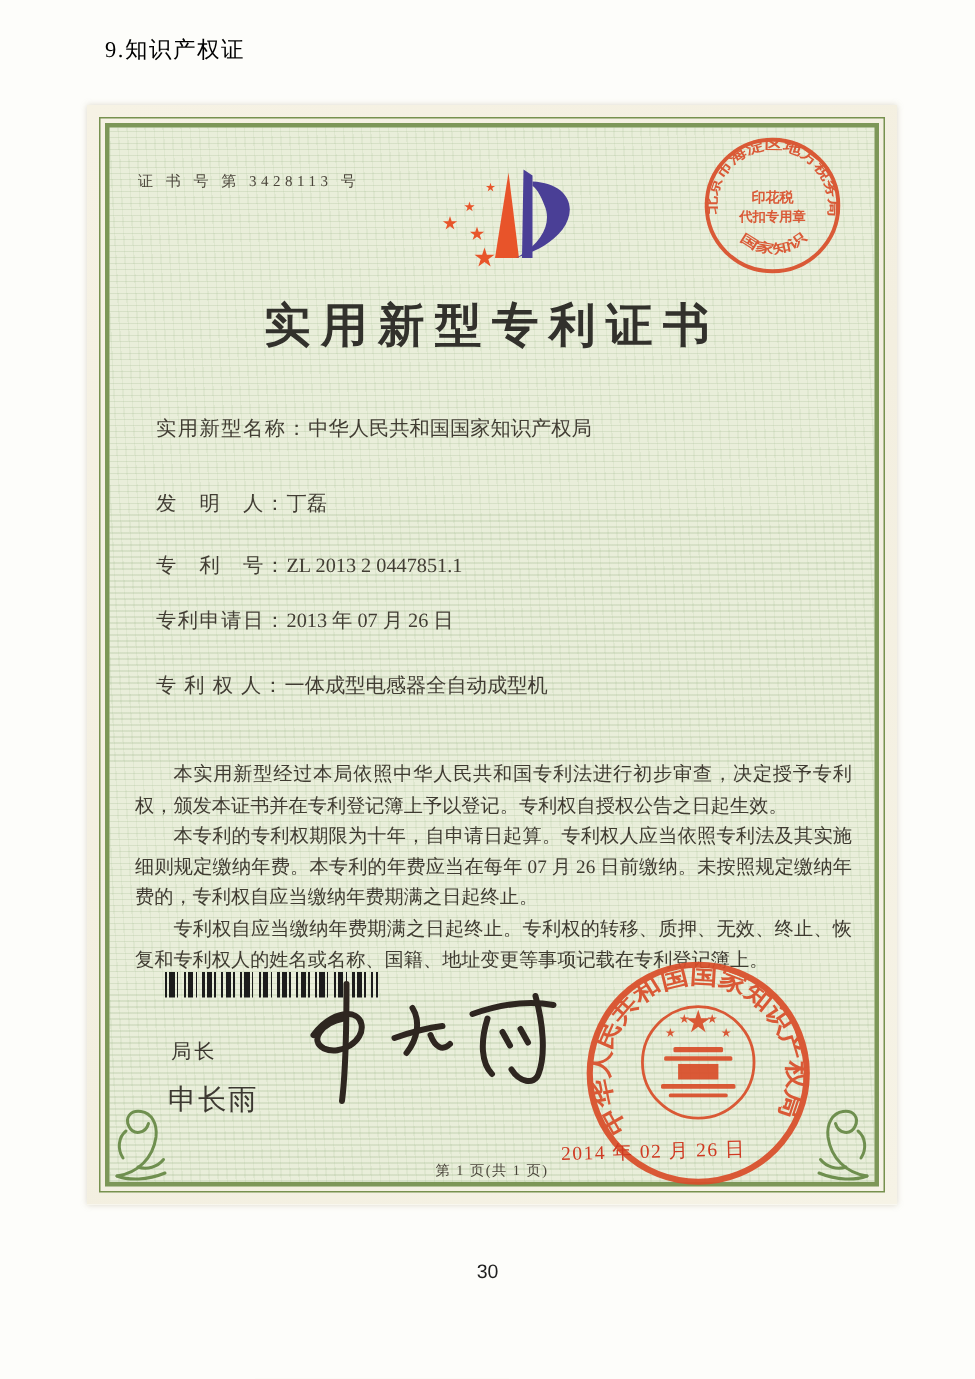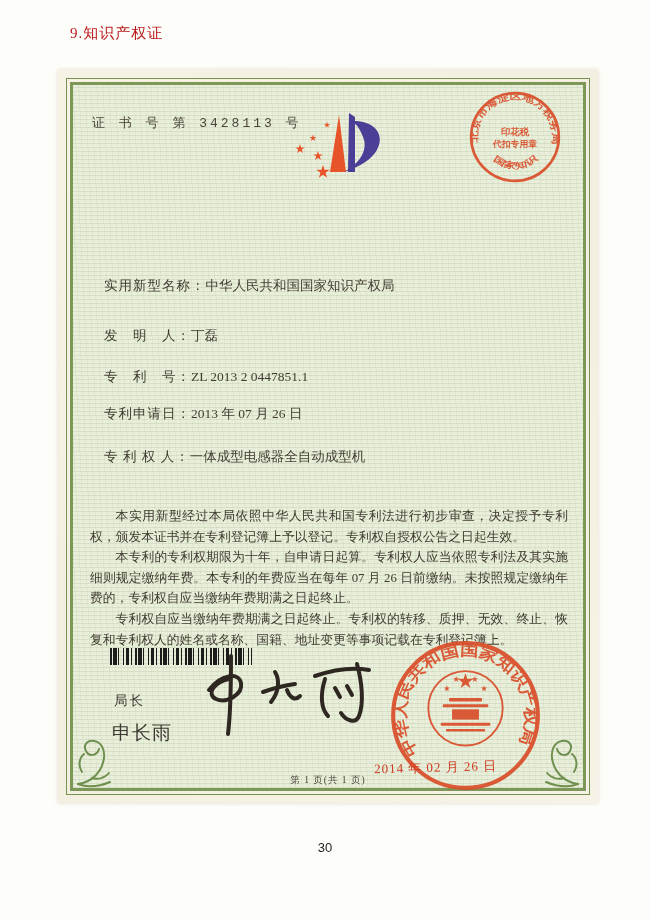--- a/index.html
+++ b/index.html
@@ -4,21 +4,21 @@
 <style>
   * { margin:0; padding:0; box-sizing:border-box; }
   html,body { background:#ffffff; }
   .page {
     position:relative; width:650px; height:919px; margin:0 auto;
     background:#fdfdfa; overflow:hidden;
     font-family:"Liberation Serif","DejaVu Serif",serif;
   }
   .section-label {
     position:absolute; left:70px; top:24px;
-    font-size:15px; color:#b91c1c; letter-spacing:1px;
+    font-size:15px; color:#000000; letter-spacing:1px;
   }
   .page-number {
     position:absolute; left:0; right:0; top:840px; text-align:center;
     font-size:13px; color:#1f1f1f; font-family:"Liberation Sans","DejaVu Sans",sans-serif;
   }
   
   .certificate {
     position:absolute; left:58px; top:70px; width:540px; height:733px;
     background:linear-gradient(135deg,#f6f2e4 0%,#f3efe0 55%,#f6f3e6 100%);
     box-shadow:0 0 4px rgba(160,150,120,.35);
@@ -30,21 +30,21 @@
     position:absolute; inset:12px; border:3px solid #7d9758;
     background-color:#e9eeda;
     background-image:
       repeating-linear-gradient(0deg, rgba(140,170,120,.20) 0 1px, transparent 1px 4px),
       repeating-linear-gradient(87deg, rgba(150,180,130,.12) 0 1px, transparent 1px 6px);
     pointer-events:none;
   }
   .cert-content { position:absolute; inset:0; }
   .cert-no {
     position:absolute; left:34px; top:44px;
-    font-size:13px; letter-spacing:3px; color:#4b453b;font-family:Liberation Mono, monospace;
+    font-size:10px; letter-spacing:3px; color:#4b453b;
   }
   .cert-logo { position:absolute; left:224px; top:40px; width:105px; height:85px; }
   .tax-seal  { position:absolute; left:410px; top:20px; width:94px; height:94px; opacity:.92; }
   .cert-title {
     position:absolute; left:0; right:0; top:126px; text-align:center;
     font-size:31px; font-weight:bold; letter-spacing:7px; color:#32312c;
   }
   .field-row { position:absolute; left:46px; font-size:13.5px; color:#413d33; white-space:nowrap; }
   .field-row .lbl { letter-spacing:1px; }
   .paragraphs {
@@ -116,20 +116,21 @@
         <text fill="#d94e2a" font-size="8.5" font-weight="bold">
           <textPath href="#taxTop" startOffset="4" textLength="125" lengthAdjust="spacingAndGlyphs">北京市海淀区地方税务局</textPath>
         </text>
         <text fill="#d94e2a" font-size="8" font-weight="bold">
           <textPath href="#taxBot" startOffset="6" textLength="82" lengthAdjust="spacingAndGlyphs">国家知识产权局</textPath>
         </text>
         <text x="45" y="43" text-anchor="middle" fill="#d94e2a" font-size="9" font-weight="bold">印花税</text>
         <text x="45" y="55" text-anchor="middle" fill="#d94e2a" font-size="8.5" font-weight="bold">代扣专用章</text>
       </svg>
 
+      <div class="cert-title">实用新型专利证书</div>
 
       <div class="field-row" style="top:207px">
         <span class="lbl">实用新型名称：</span><span>中华人民共和国国家知识产权局</span>
       </div>
       <div class="field-row" style="top:257px">
         <span class="lbl">发　明　人：</span><span>丁磊</span>
       </div>
       <div class="field-row" style="top:298px">
         <span class="lbl">专　利　号：</span><span>ZL 2013 2 0447851.1</span>
       </div>

